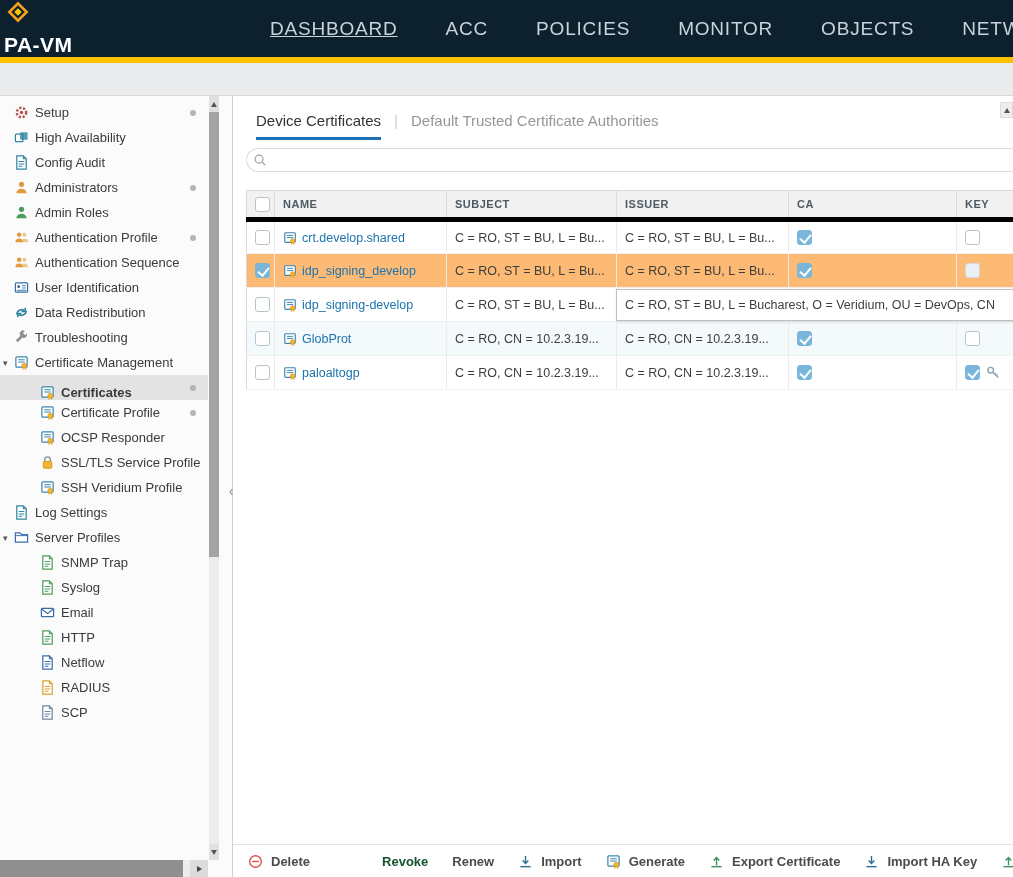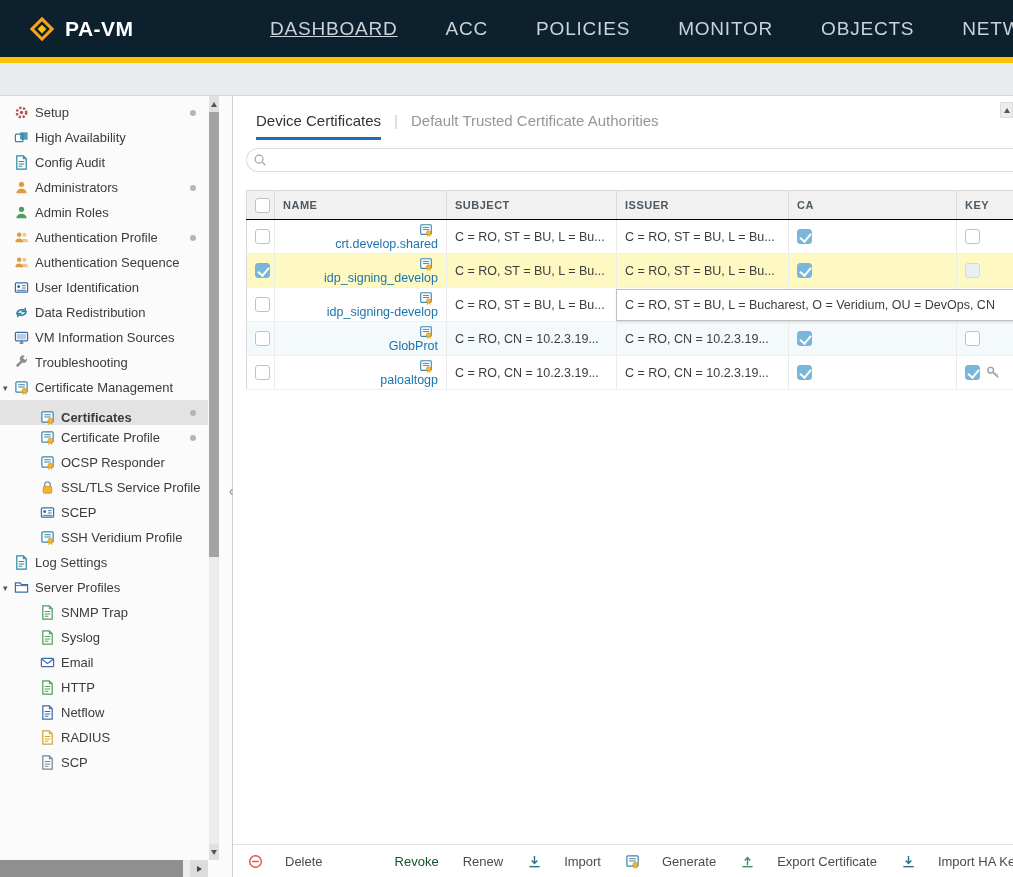--- a/index.html
+++ b/index.html
@@ -5,21 +5,21 @@
   * { box-sizing: border-box; }
   html,body { margin:0; padding:0; }
   body {
     width:1013px; height:877px; overflow:hidden; position:relative;
     font-family:"Liberation Sans", sans-serif; background:#fff; color:#333;
   }
   svg { display:block; }
 
   
   .topbar { position:absolute; top:0; left:0; width:100%; height:57px; background:#0c202e; display:flex; align-items:stretch; }
-  .brand { display:flex; align-items:center; gap:9px; padding-left:28px; width:240px; }
+  .brand { display:flex; align-items:flex-start; gap:9px; padding-left:4px; width:240px;flex-direction:column; }
   .brand .logo { width:28px; height:28px; }
   .brand-name { color:#fff; font-size:21px; font-weight:bold; letter-spacing:.5px; }
   .nav { position:absolute; left:246px; top:0; height:57px; display:flex; align-items:stretch; }
   .nav-item { display:flex; align-items:center; padding:0 24px; color:#c9d3d9; font-size:19px; letter-spacing:.8px; cursor:pointer; }
   .nav-item.u span { text-decoration:underline; }
   .nav-item.active { background:#081723; color:#f3c63d; }
   .accentbar { position:absolute; top:57px; left:0; width:100%; height:6px; background:#fcc100; }
   .subband { position:absolute; top:63px; left:0; width:100%; height:33px; background:#e9ebec; border-bottom:1px solid #d8d8d8; }
 
   
@@ -56,38 +56,38 @@
   .tab.active { color:#333; padding-bottom:8px; border-bottom:3px solid #1d6fb8; }
   .tab.inactive { color:#969696; }
   .tab-sep { color:#d0d0d0; font-size:15px; }
   .search { position:absolute; left:13px; top:52px; right:0; height:24px; border:1px solid #dcdcdc; border-right:none; border-radius:12px 0 0 12px; display:flex; align-items:center; padding-left:6px; background:#fff; }
   .search svg { width:14px; height:14px; flex:none; }
   .search input { border:none; outline:none; flex:1; height:20px; font-size:13px; font-family:"Liberation Sans",sans-serif; background:transparent; }
 
   
   .tablewrap { position:absolute; left:13px; top:94px; width:800px; }
   table { border-collapse:collapse; table-layout:fixed; width:800px; border:1px solid #d8d8d8; }
-  th { height:29px; background:#f1f1f1; border-right:1px solid #d9d9d9; border-bottom:1px solid #000000; padding:0 8px; font-size:11px; color:#4e5a63; text-align:left; letter-spacing:.5px; font-weight:bold; }
+  th { height:29px; background:#f1f1f1; border-right:1px solid #d9d9d9; border-bottom:5px solid #000000; padding:0 8px; font-size:11px; color:#4e5a63; text-align:left; letter-spacing:.5px; font-weight:bold; }
   td { height:34px; padding:0 8px; border-right:1px solid #ebebeb; border-bottom:1px solid #f1f1f1; font-size:12.5px; color:#3d3d3d; white-space:nowrap; overflow:hidden; }
   tr.alt td { background:#f4f9fc; }
-  tr.selrow td { background:#fef9c3;margin-top:44px; }
+  tr.selrow td { background:#fdba74;margin-top:44px; }
   .cb { width:15px; height:15px; border:1px solid #b8c4cc; border-radius:3px; background:#fff; display:inline-block; position:relative; vertical-align:middle; cursor:pointer; }
   .cb.checked { background:#79b6da; border-color:#79b6da; }
   .cb.checked::after { content:""; position:absolute; left:4px; top:1px; width:5px; height:9px; border:solid #fff; border-width:0 2px 2px 0; transform:rotate(40deg); }
   .cb.disabled { background:#e9eff3; border-color:#d0dae0; }
-  .namewrap { display:flex; align-items:flex-end;flex-direction:column; }
+  .namewrap { display:flex; align-items:flex-start; }
   .tic { width:14px; height:14px; margin-right:5px; flex:none; }
   .certlink { color:#1b74ad; text-decoration:none; cursor:pointer; }
   td.rel { position:relative; overflow:visible; }
   .issuer-pop { position:absolute; left:-1px; top:1px; height:32px; line-height:30px; border:1px solid #bfbfbf; background:#fff; padding:0 8px; white-space:nowrap; z-index:4; width:446px; font-size:12.5px; color:#3d3d3d; box-shadow:1px 1px 3px rgba(0,0,0,.12); }
   .kic { width:15px; height:15px; display:inline-block; vertical-align:middle; margin-left:6px; color:#8fa3ad; }
 
   
   .toolbar { position:absolute; left:0; right:0; bottom:0; height:33px; background:#fff; border-top:1px solid #e2e2e2; display:flex; align-items:center; padding-left:15px; gap:24px; z-index:5; }
-  .tb-item { display:flex; align-items:flex-start; gap:22px; font-size:13px; color:#4b4b4b; cursor:pointer; white-space:nowrap; flex:none; }
+  .tb-item { display:flex; align-items:flex-start; gap:8px; font-size:13px; color:#4b4b4b; cursor:pointer; white-space:nowrap; flex:none;font-weight:bold; }
   .tb-item.disabled { color:#14532d; cursor:default;padding-left:48px; }
   .tb-item svg { width:15px; height:15px; }
   .ic-import{color:#2f6f8f}.ic-export{color:#3f8f5f}
 </style>
 </head>
 <body>
 
 <svg style="position:absolute;width:0;height:0" aria-hidden="true">
   <defs>
     <symbol id="i-logo" viewBox="0 0 32 32">
@@ -265,26 +265,20 @@
         </svg>
         <span>User Identification</span>
       </div>
     <div class="ti">
         <svg class="sic c-teal">
           <use href="#i-arrows"></use>
         </svg>
         <span>Data Redistribution</span>
       </div>
     <div class="ti">
-        <svg class="sic c-blue">
-          <use href="#i-monitor"></use>
-        </svg>
-        <span>VM Information Sources</span>
-      </div>
-    <div class="ti">
         <svg class="sic c-gray">
           <use href="#i-wrench"></use>
         </svg>
         <span>Troubleshooting</span>
       </div>
     <div class="ti">
         <span class="chev">▾</span>
         <svg class="sic">
           <use href="#i-cert"></use>
         </svg>
@@ -308,26 +302,20 @@
         <svg class="sic">
           <use href="#i-cert"></use>
         </svg>
         <span>OCSP Responder</span>
       </div>
     <div class="ti l1">
         <svg class="sic">
           <use href="#i-lock"></use>
         </svg>
         <span>SSL/TLS Service Profile</span>
-      </div>
-    <div class="ti l1">
-        <svg class="sic c-blue">
-          <use href="#i-card"></use>
-        </svg>
-        <span>SCEP</span>
       </div>
     <div class="ti l1">
         <svg class="sic">
           <use href="#i-cert"></use>
         </svg>
         <span>SSH Veridium Profile</span>
       </div>
     <div class="ti">
         <svg class="sic c-teal">
           <use href="#i-page"></use>

